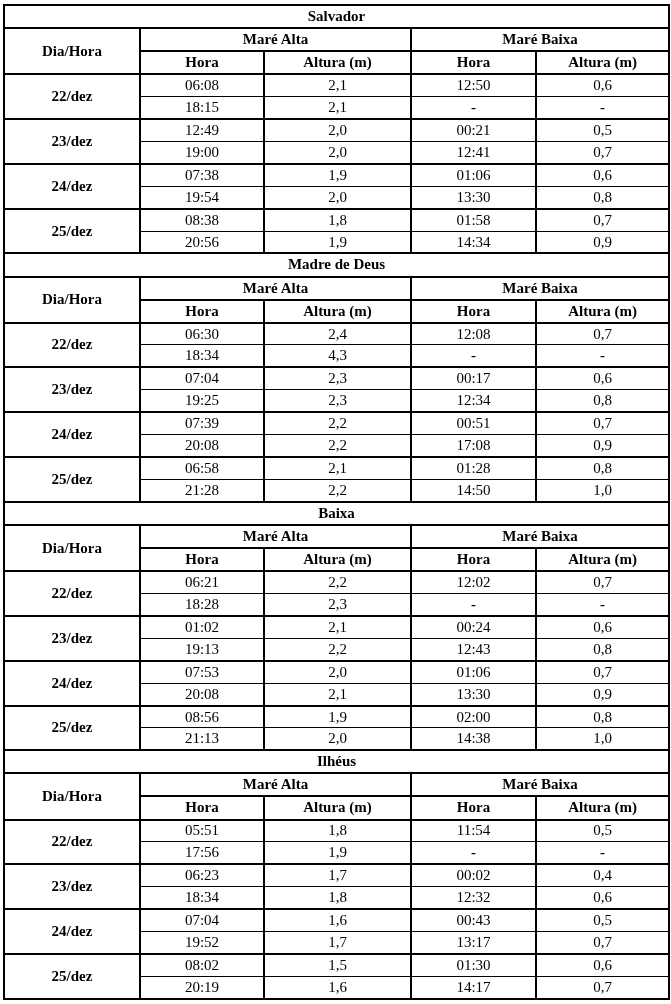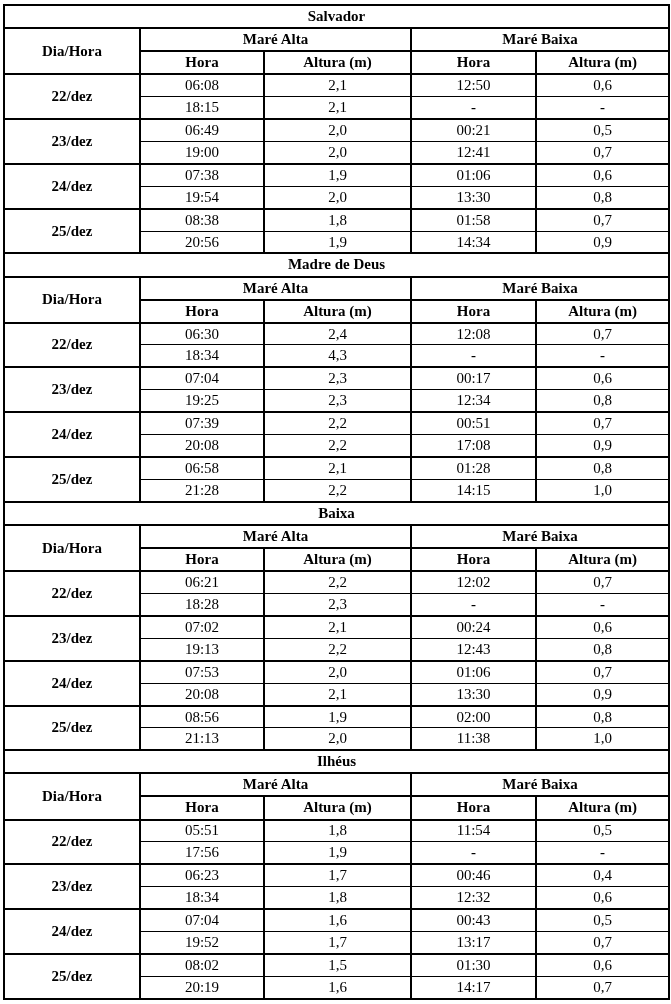--- a/index.html
+++ b/index.html
@@ -73,21 +73,21 @@
           <td class="thin-b">0,6</td>
         </tr>
         <tr>
           <td class="thin-t">18:15</td>
           <td class="thin-t">2,1</td>
           <td class="thin-t dash">-</td>
           <td class="thin-t dash">-</td>
         </tr>
         <tr>
           <td rowspan="2" class="bold">23/dez</td>
-          <td class="thin-b">06:49</td>
+          <td class="thin-b">12:49</td>
           <td class="thin-b">2,0</td>
           <td class="thin-b">00:21</td>
           <td class="thin-b">0,5</td>
         </tr>
         <tr>
           <td class="thin-t">19:00</td>
           <td class="thin-t">2,0</td>
           <td class="thin-t">12:41</td>
           <td class="thin-t">0,7</td>
         </tr>
@@ -173,21 +173,21 @@
         <tr>
           <td rowspan="2" class="bold">25/dez</td>
           <td class="thin-b">06:58</td>
           <td class="thin-b">2,1</td>
           <td class="thin-b">01:28</td>
           <td class="thin-b">0,8</td>
         </tr>
         <tr>
           <td class="thin-t">21:28</td>
           <td class="thin-t">2,2</td>
-          <td class="thin-t">14:15</td>
+          <td class="thin-t">14:50</td>
           <td class="thin-t">1,0</td>
         </tr>
         <tr>
           <td colspan="5" class="bold">Baixa</td>
         </tr>
         <tr>
           <td rowspan="2" class="bold">Dia/Hora</td>
           <td colspan="2" class="bold">Maré Alta</td>
           <td colspan="2" class="bold">Maré Baixa</td>
         </tr>
@@ -205,21 +205,21 @@
           <td class="thin-b">0,7</td>
         </tr>
         <tr>
           <td class="thin-t">18:28</td>
           <td class="thin-t">2,3</td>
           <td class="thin-t dash">-</td>
           <td class="thin-t dash">-</td>
         </tr>
         <tr>
           <td rowspan="2" class="bold">23/dez</td>
-          <td class="thin-b">07:02</td>
+          <td class="thin-b">01:02</td>
           <td class="thin-b">2,1</td>
           <td class="thin-b">00:24</td>
           <td class="thin-b">0,6</td>
         </tr>
         <tr>
           <td class="thin-t">19:13</td>
           <td class="thin-t">2,2</td>
           <td class="thin-t">12:43</td>
           <td class="thin-t">0,8</td>
         </tr>
@@ -239,21 +239,21 @@
         <tr>
           <td rowspan="2" class="bold">25/dez</td>
           <td class="thin-b">08:56</td>
           <td class="thin-b">1,9</td>
           <td class="thin-b">02:00</td>
           <td class="thin-b">0,8</td>
         </tr>
         <tr>
           <td class="thin-t">21:13</td>
           <td class="thin-t">2,0</td>
-          <td class="thin-t">11:38</td>
+          <td class="thin-t">14:38</td>
           <td class="thin-t">1,0</td>
         </tr>
         <tr>
           <td colspan="5" class="bold">Ilhéus</td>
         </tr>
         <tr>
           <td rowspan="2" class="bold">Dia/Hora</td>
           <td colspan="2" class="bold">Maré Alta</td>
           <td colspan="2" class="bold">Maré Baixa</td>
         </tr>
@@ -273,21 +273,21 @@
         <tr>
           <td class="thin-t">17:56</td>
           <td class="thin-t">1,9</td>
           <td class="thin-t dash">-</td>
           <td class="thin-t dash">-</td>
         </tr>
         <tr>
           <td rowspan="2" class="bold">23/dez</td>
           <td class="thin-b">06:23</td>
           <td class="thin-b">1,7</td>
-          <td class="thin-b">00:46</td>
+          <td class="thin-b">00:02</td>
           <td class="thin-b">0,4</td>
         </tr>
         <tr>
           <td class="thin-t">18:34</td>
           <td class="thin-t">1,8</td>
           <td class="thin-t">12:32</td>
           <td class="thin-t">0,6</td>
         </tr>
         <tr>
           <td rowspan="2" class="bold">24/dez</td>

